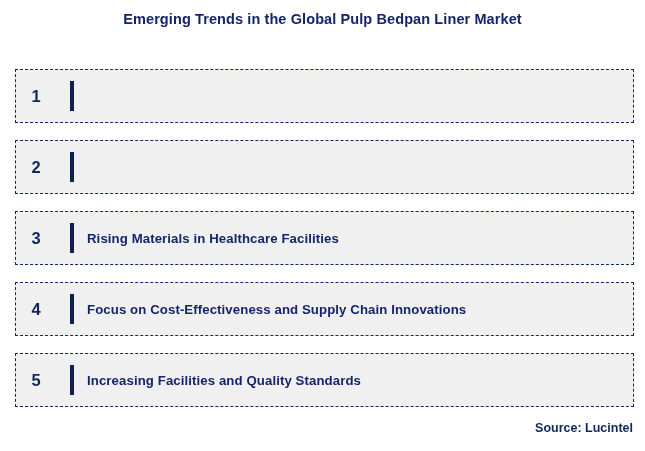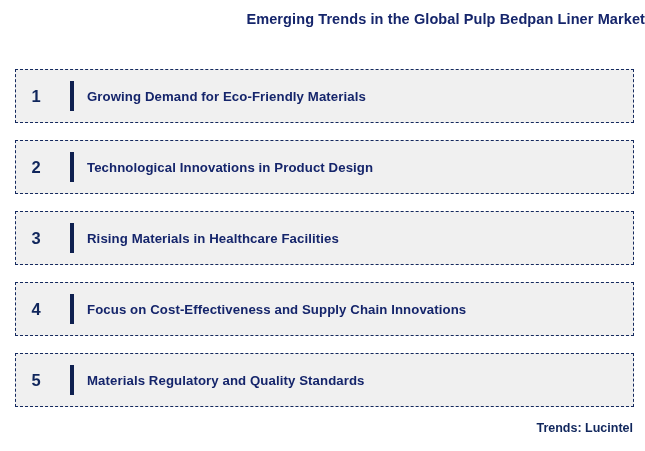--- a/index.html
+++ b/index.html
@@ -19,21 +19,21 @@
     width: 645px;
     height: 451px;
     box-sizing: border-box;
   }
 
   .title {
     position: absolute;
     top: 11px;
     left: 0;
     width: 645px;
-    text-align: right;
+    text-align: center;
     font-size: 14.5px;
     font-weight: bold;
     color: #15256b;
     letter-spacing: 0.1px;
     white-space: nowrap;
   }
 
   .rows {
     position: absolute;
     top: 69px;
@@ -99,44 +99,42 @@
 
 <div class="page">
 
   <div class="title">Emerging Trends in the Global Pulp Bedpan Liner Market</div>
 
   <div class="rows">
 
     <div class="row">
       <div class="row-number">1</div>
       <div class="row-accent"></div>
-      <div class="row-label">Growing Demand for Eco-Friendly Materials</div>
     </div>
 
     <div class="row">
       <div class="row-number">2</div>
       <div class="row-accent"></div>
-      <div class="row-label">Technological Innovations in Product Design</div>
     </div>
 
     <div class="row">
       <div class="row-number">3</div>
       <div class="row-accent"></div>
       <div class="row-label">Rising Materials in Healthcare Facilities</div>
     </div>
 
     <div class="row">
       <div class="row-number">4</div>
       <div class="row-accent"></div>
       <div class="row-label">Focus on Cost-Effectiveness and Supply Chain Innovations</div>
     </div>
 
     <div class="row">
       <div class="row-number">5</div>
       <div class="row-accent"></div>
-      <div class="row-label">Materials Regulatory and Quality  Standards</div>
+      <div class="row-label">Increasing Facilities and Quality  Standards</div>
     </div>
 
   </div>
 
-  <div class="source">Trends: Lucintel</div>
+  <div class="source">Source: Lucintel</div>
 
 </div>
 
 </body></html>

